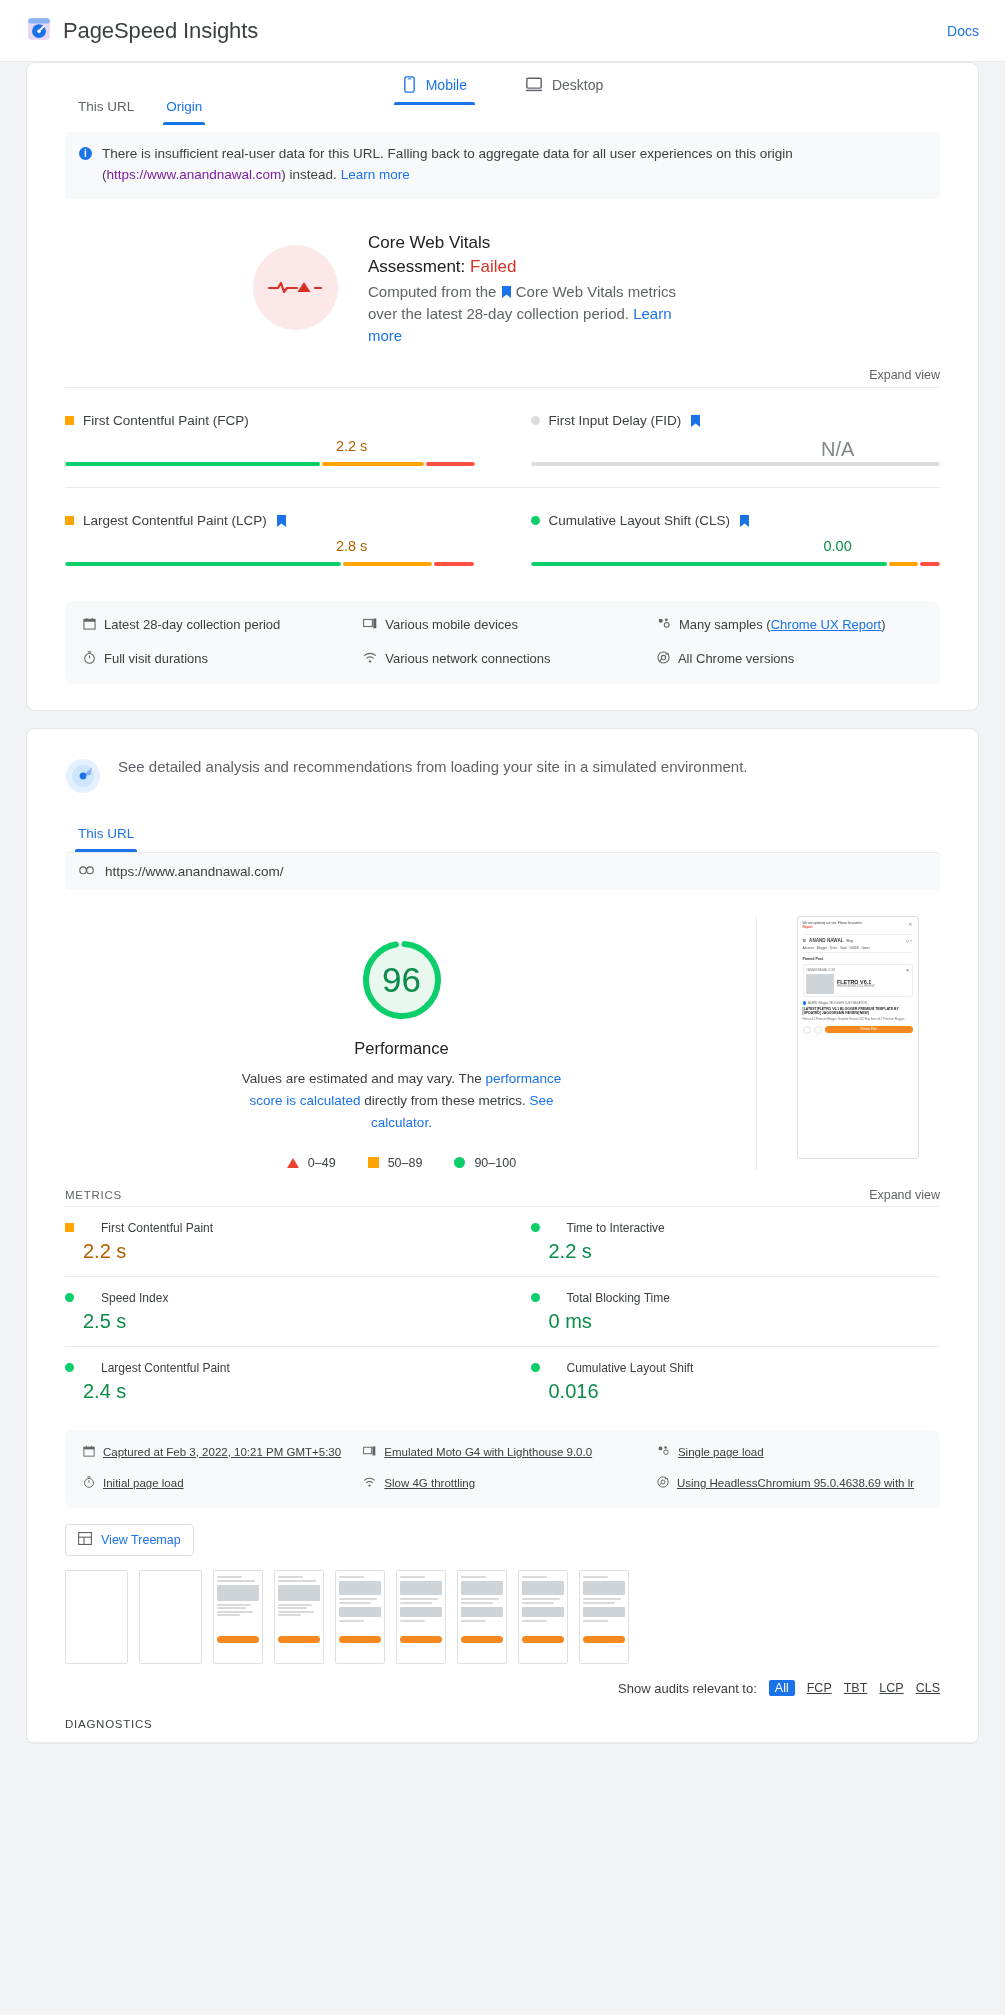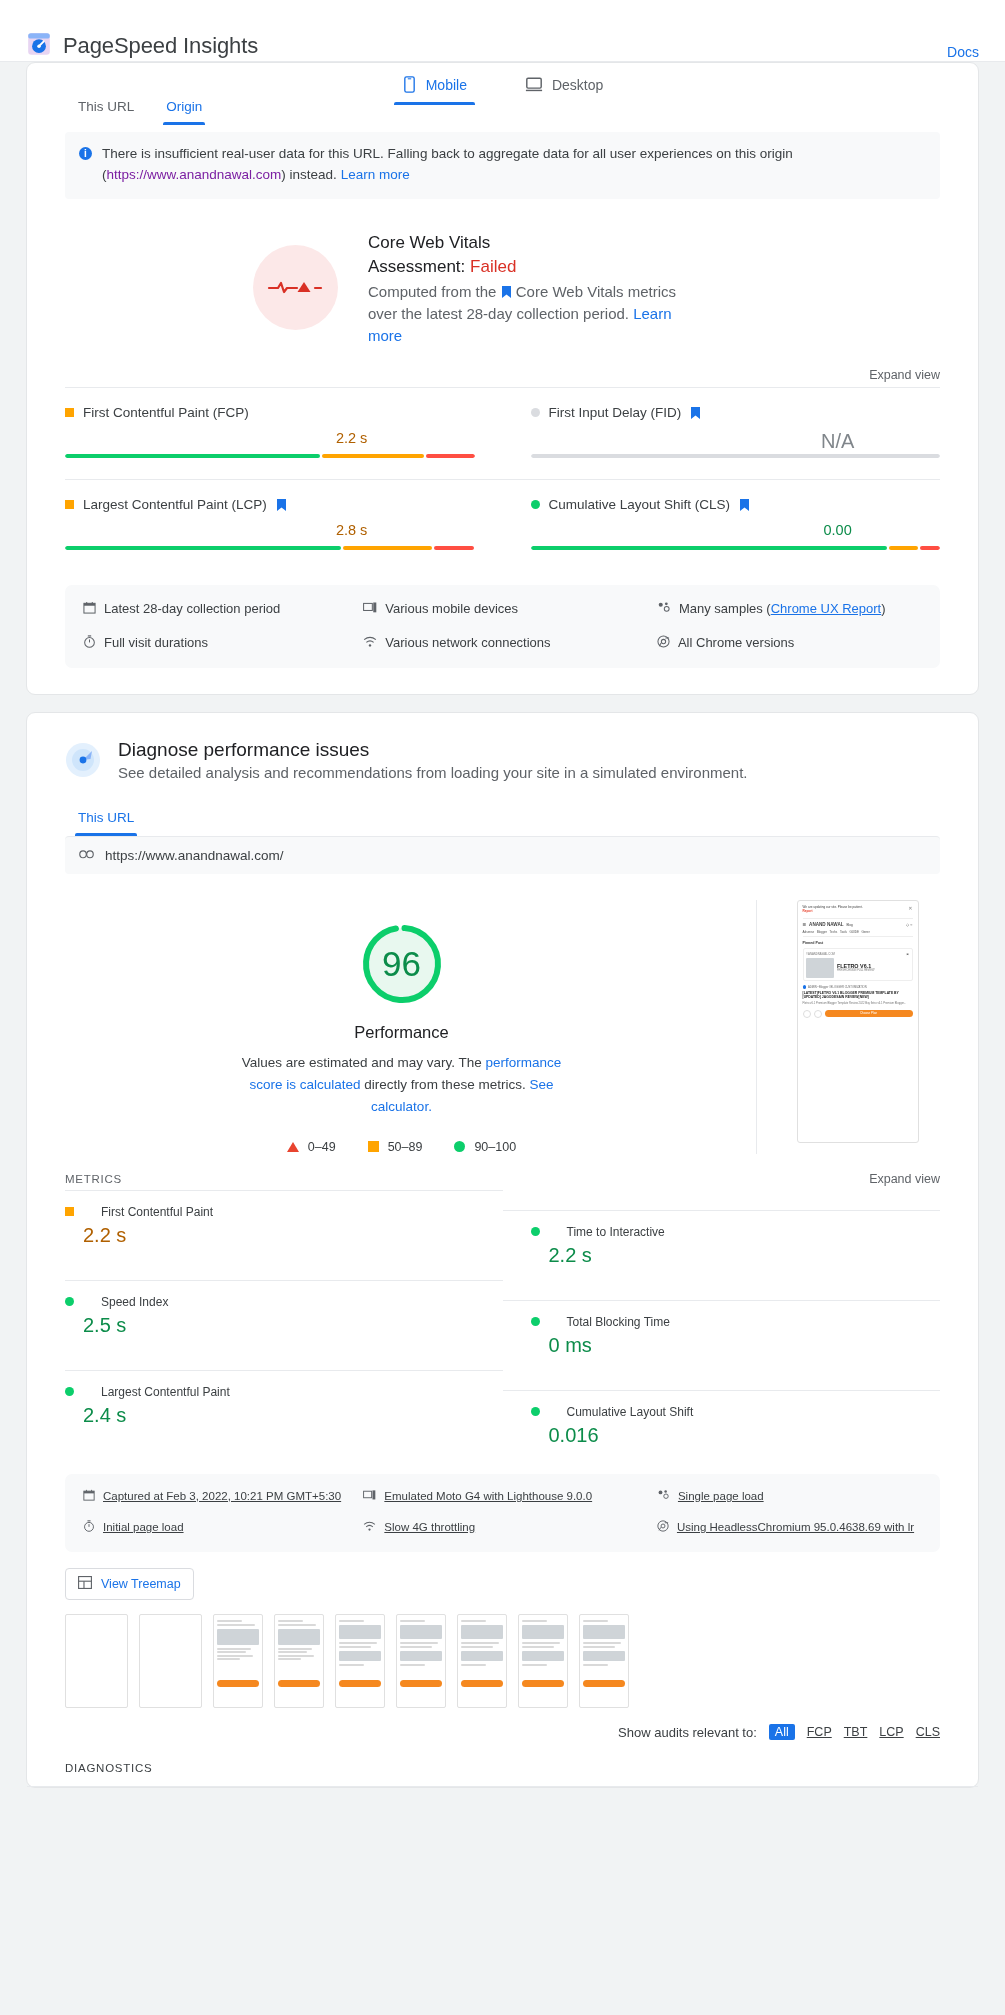--- a/index.html
+++ b/index.html
@@ -9,21 +9,21 @@
     background:#f1f3f4;
     font-family:"Liberation Sans", sans-serif;
     color:#202124;
     -webkit-font-smoothing:antialiased;
   }
   a { color:#1a73e8; text-decoration:none; }
   .link-u { color:#1a73e8; text-decoration:none; }
 
   
   .topbar {
-    height:62px; background:#fff; display:flex; align-items:flex-end;
+    height:62px; background:#fff; display:flex; align-items:center;
     padding:0 26px; border-bottom:1px solid #e8eaed; position:relative; z-index:5;
   }
   .logo-wrap { display:flex; align-items:center; gap:11px; }
   .brand { font-size:22px; color:#3c4043; letter-spacing:-0.1px; }
   .topbar-right { margin-left:auto; }
   .docs-link { font-size:14px; color:#1a73e8; }
 
   
   .page { padding:0 26px 0 26px; }
   .card {
@@ -80,21 +80,21 @@
   .cwv-t1 { font-size:17px; color:#202124; line-height:1.45; }
   .cwv-fail { color:#d93025; }
   .cwv-t2 { font-size:15px; color:#5f6368; line-height:1.47; margin-top:1px; }
   .sqicon { display:inline-block; width:9px; height:12px; vertical-align:-1px; margin:0 1px; }
 
   .expand-row { text-align:right; padding:0 38px 4px 38px; }
   .expand-link { font-size:12.5px; color:#5f6368; cursor:pointer; }
 
   
   .mgrid { display:grid; grid-template-columns:1fr 1fr; padding:0 38px; }
-  .mcell { padding:17px 0 21px 0; border-top:1px solid #e8eaed; }
+  .mcell { padding:25px 0 21px 0; border-top:1px solid #e8eaed; }
   .mcell.right { padding-left:28px; }
   .mcell.left { padding-right:28px; }
   .mlabel { font-size:13.5px; color:#3c4043; display:flex; align-items:center; gap:9px; }
   .dot { width:9px; height:9px; border-radius:50%; flex:0 0 auto; }
   .sq { width:9px; height:9px; flex:0 0 auto; }
   .bar-wrap { margin-top:10px; position:relative; padding-top:24px; }
   .bar-val {
     position:absolute; top:0; font-size:14.5px; transform:translateX(-50%);
     white-space:nowrap;
   }
@@ -161,21 +161,21 @@
   }
 
   
   .metrics-hdr {
     display:flex; align-items:baseline; padding:18px 38px 4px 38px;
   }
   .metrics-title { font-size:11.5px; letter-spacing:.75px; color:#5f6368; }
   .metrics-hdr .expand-link { margin-left:auto; }
   .m2grid { display:grid; grid-template-columns:1fr 1fr; padding:0 38px; }
   .m2cell { padding:14px 0 13px 0; border-top:1px solid #e8eaed; }
-  .m2cell.right { padding-left:28px;margin-top:20px; }
+  .m2cell.right { padding-left:28px; }
   .m2cell.left { padding-right:28px; }
   .m2label { font-size:12px; color:#3c4043; display:flex; align-items:center; gap:27px; }
   .m2val { font-size:20px; margin-top:5px; margin-left:18px; }
   .green { color:#0c8c4a; }
   .orange { color:#b06000; }
 
   
   .treebtn {
     display:inline-flex; align-items:center; gap:9px;
     border:1px solid #dadce0; border-radius:4px; padding:7px 12px;
@@ -451,21 +451,20 @@
     <div class="diag-head">
       <span class="diag-ico">
         <svg width="36" height="36" viewBox="0 0 36 36">
           <circle cx="18" cy="18" r="17" fill="#e3f0fd"></circle>
           <circle cx="18" cy="18" r="11" fill="#cfe5fb"></circle>
           <path d="M18 18 L27 9 L25.5 17 Z" fill="#8ab4f8"></path>
           <circle cx="18" cy="18" r="3.4" fill="#1a73e8"></circle>
         </svg>
       </span>
       <div>
-        <div class="diag-t1">Diagnose performance issues</div>
         <div class="diag-t2">See detailed analysis and recommendations from loading your site in a simulated environment.</div>
       </div>
     </div>
 
     <div class="diag-scope">
       <div class="scope-tab active">This URL</div>
     </div>
 
     <div class="urlbar">
       <span>

